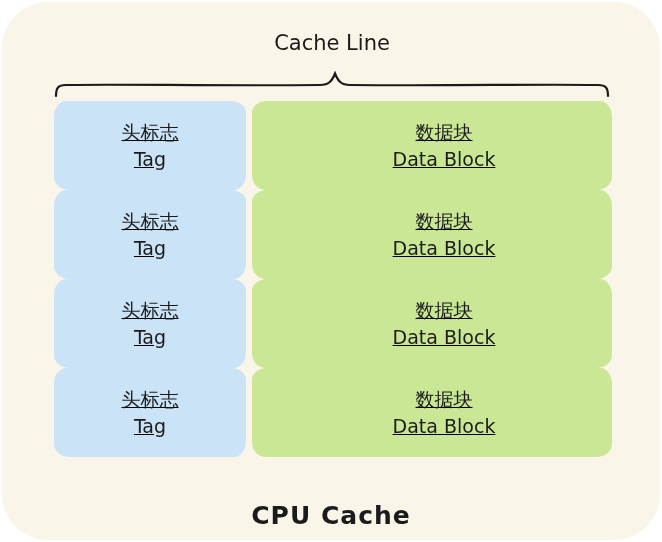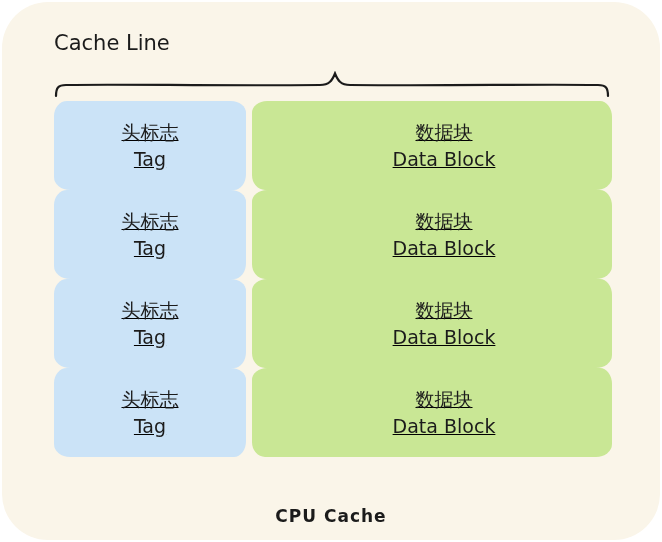--- a/index.html
+++ b/index.html
@@ -18,21 +18,21 @@
   .container {
     position: absolute;
     left: 2px; top: 2px; right: 2px; bottom: 2px;
     background: var(--container-bg, #faf5e9);
     border-radius: 46px;
   }
   .brace-label {
     position: absolute;
     left: 52px; top: 28px;
     width: 556px;
-    text-align: left;
+    text-align: center;
     font-size: 21px;
     line-height: 26px;
     color: var(--ink, #1b1b1b);
   }
   .brace-svg {
     position: absolute;
     left: 52px; top: 69px;
     width: 556px; height: 27px;
   }
   .rows {
@@ -67,21 +67,21 @@
     flex: 1;
     background: var(--data-fill, #c9e795);
     border-radius: 15px 12px 16px 13px / 12px 16px 13px 15px;
     padding-left: 24px;
   }
   .caption {
     position: absolute;
     left: 0; top: 499px;
     width: 100%;
     text-align: center;
-    font-size: 17px;
+    font-size: 25px;
     line-height: 30px;
     font-weight: bold;
     letter-spacing: 1px;
     color: var(--ink, #1b1b1b);
   }
   .brace-path {
     fill: none;
     stroke: var(--ink, #1b1b1b);
     stroke-width: 2.2;
     stroke-linecap: round;

